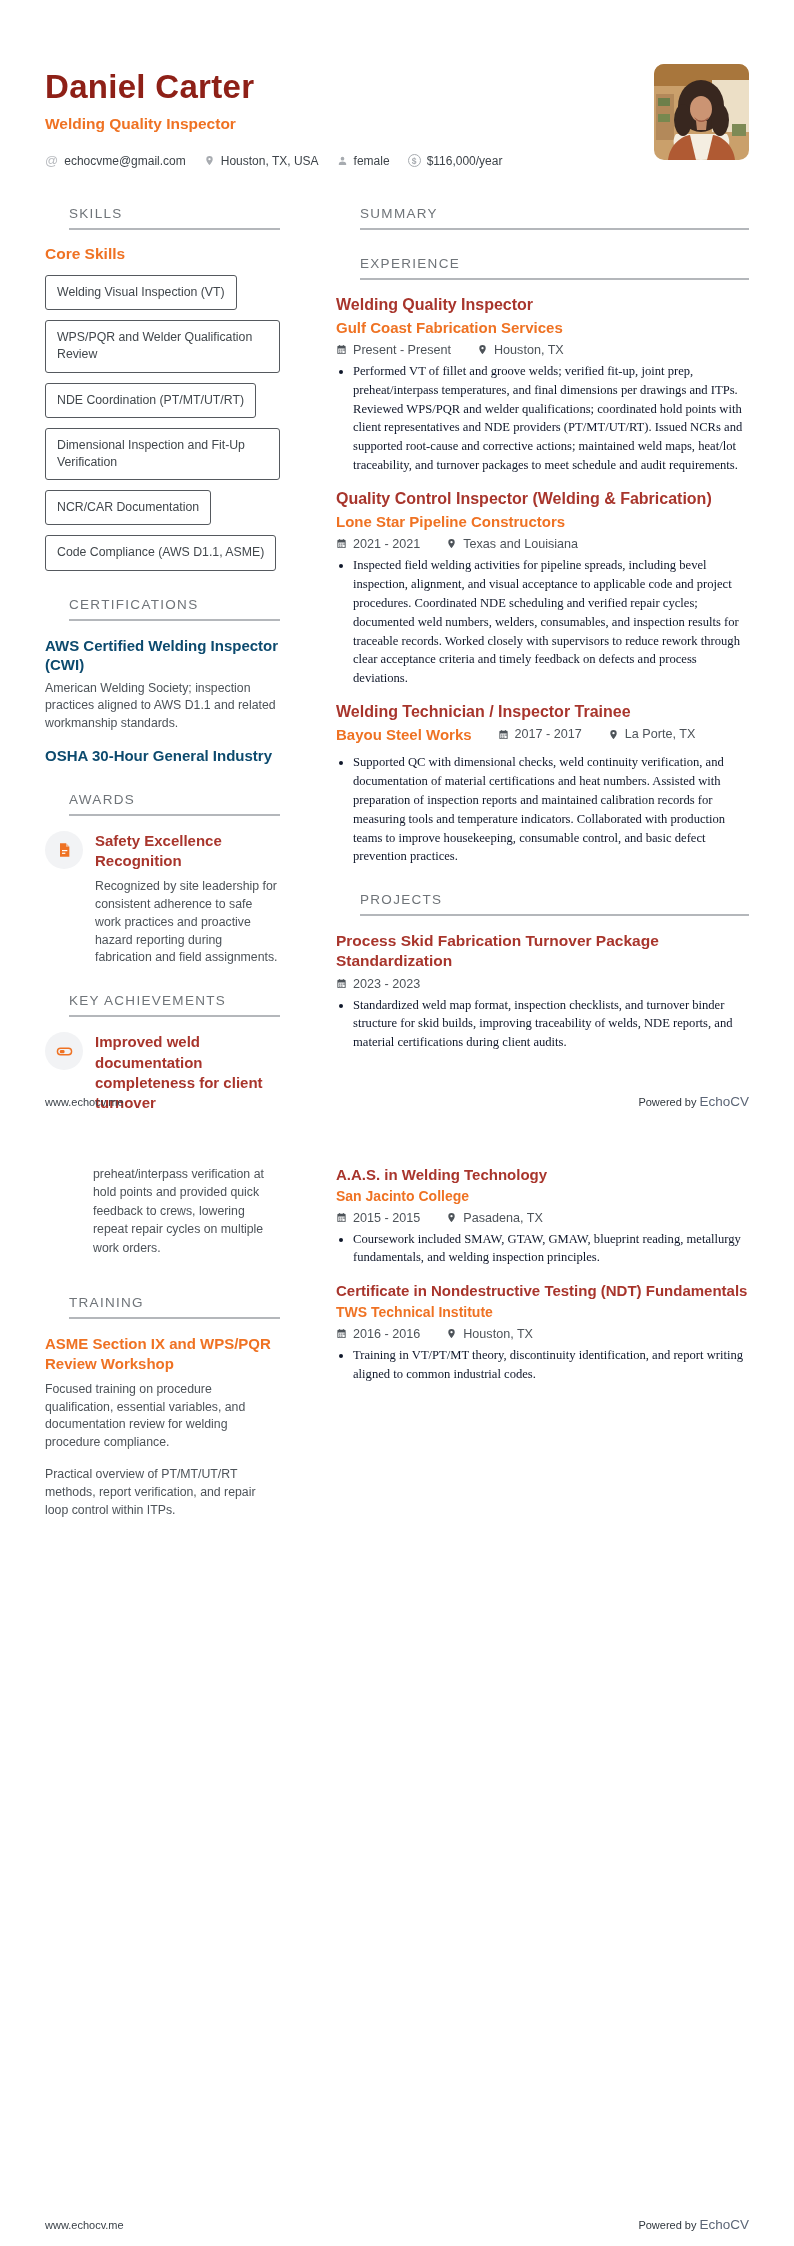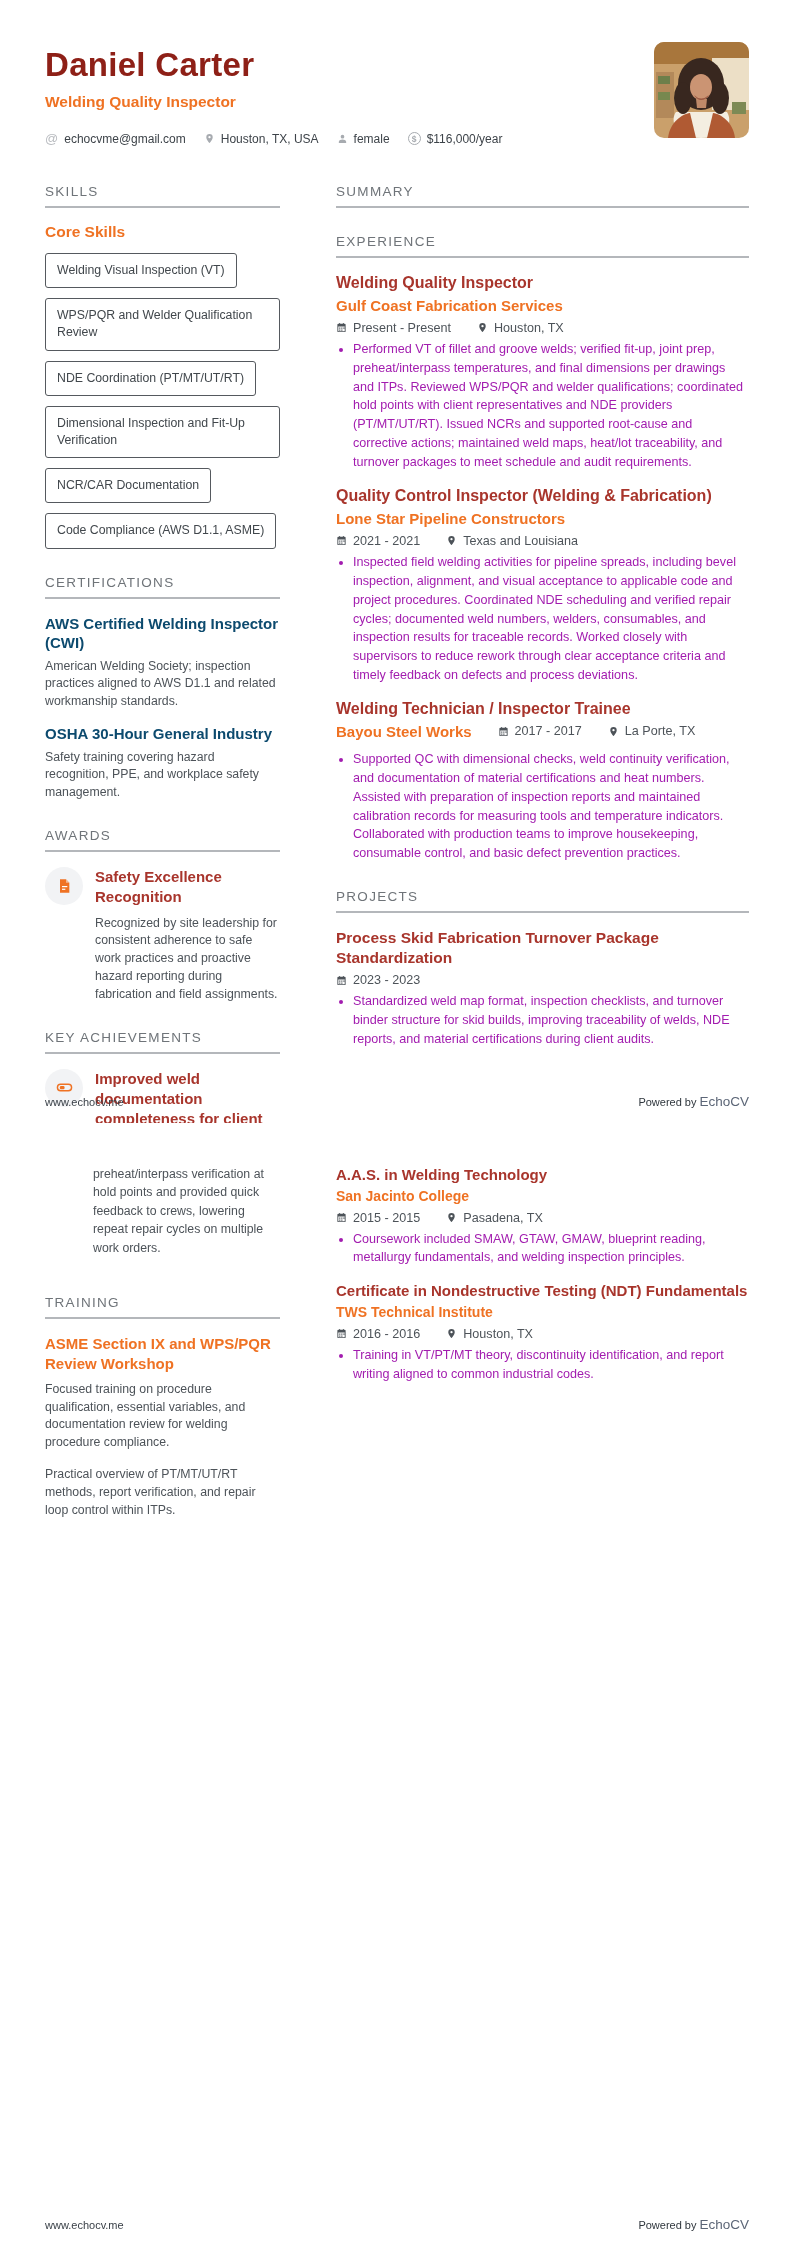--- a/index.html
+++ b/index.html
@@ -2,36 +2,36 @@
 <html><head>
 <meta charset="utf-8">
 <style>
   * { margin:0; padding:0; box-sizing:border-box; }
   html,body { background:#ffffff; }
   body { font-family:"Liberation Sans","DejaVu Sans",sans-serif; color:#3f464c; }
   .sheet { width:794px; margin:0 auto; background:#ffffff; }
   .page { width:794px; height:1123px; position:relative; padding:0 45px; overflow:hidden; }
 
   
-  .cv-header { padding-top:46px; display:flex; justify-content:space-between; align-items:flex-start; }
+  .cv-header { padding-top:68px; display:flex; justify-content:space-between; align-items:flex-start; }
   .name { font-size:33px; font-weight:700; color:#8e2017; letter-spacing:.3px; }
   .job-title { font-size:15.5px; font-weight:600; color:#ef7223; margin-top:9px; }
   .contact-row { display:flex; align-items:center; gap:18px; margin-top:20px; font-size:12px; color:#3d4349; }
   .contact-item { display:flex; align-items:center; gap:6px; }
   .cicon { color:#a7abb0; display:inline-flex; align-items:center; }
   .at-glyph { font-size:13px; color:#b9bcc0; font-weight:400; }
   .dollar-glyph { width:13px; height:13px; border:1.4px solid #a7abb0; border-radius:50%; font-size:8.5px; color:#a7abb0; display:inline-flex; align-items:center; justify-content:center; font-weight:700; }
   .photo { width:95px; height:96px; border-radius:10px; overflow:hidden; flex-shrink:0; margin-top:-4px; }
 
   
   .cols { display:flex; gap:56px; margin-top:38px; }
   .col-left { width:235px; flex-shrink:0; }
   .col-right { flex:1; min-width:0; }
 
-  .sec-heading { font-size:13.5px; letter-spacing:1.3px; color:#6f7479; padding-bottom:7px; border-bottom:2px solid #b4b7bb; margin-bottom:15px; font-weight:400; }
+  .sec-heading { font-size:13.5px; letter-spacing:1.3px; color:#6f7479; padding-bottom:7px; border-bottom:2px solid #b4b7bb; margin-bottom:15px; font-weight:400;margin-left:24px; }
   .section { margin-bottom:26px; }
 
   
   .group-title { font-size:15.5px; font-weight:600; color:#ef7223; margin:2px 0 12px; }
   .chip { display:block; width:fit-content; max-width:100%; border:1.3px solid #55595e; border-radius:3px; padding:8px 11px; font-size:12.3px; color:#41474c; line-height:1.4; margin-bottom:10px; background:#fff; }
 
   .cert-item { margin-bottom:13px; }
   .cert-title { font-size:15px; font-weight:600; color:#0c4a6e; line-height:1.3; margin-bottom:5px; }
   .small-desc { font-size:12.3px; color:#4d5359; line-height:1.45; }
 
@@ -45,21 +45,21 @@
   .summary-p { font-size:12.6px; line-height:1.52; color:#3f464c; }
   .summary-p + .summary-p { margin-top:3px; }
 
   .jobtitle { font-size:16px; font-weight:600; color:#a8352c; line-height:1.3; }
   .company { font-size:15px; font-weight:600; color:#ef7223; margin-top:3px; }
   .company-inline { display:flex; align-items:center; gap:26px; margin-top:3px; flex-wrap:wrap; }
   .meta-row { display:flex; align-items:flex-start; gap:26px; margin:7px 0 5px; font-size:12.6px; color:#4d5359; }
   .meta-item { display:flex; align-items:center; gap:6px; }
   .micon { color:#4d5359; display:inline-flex; }
   .bullets { list-style:disc; padding-left:17px; margin:2px 0 14px; }
-  .bullets li { font-size:12.6px; line-height:1.5; color:#a21caf; }
+  .bullets li { font-size:12.6px; line-height:1.5; color:#0f172a;font-family:Liberation Serif, serif; }
   .proj-title { font-size:15.5px; font-weight:600; color:#a8352c; line-height:1.3; }
   .edu-degree { font-size:15px; font-weight:600; color:#a8352c; line-height:1.3; }
   .edu-school { font-size:14px; font-weight:600; color:#ef7223; margin-top:3px; }
   .job-block { margin-bottom:6px; }
 
   
   .page-footer { position:absolute; left:45px; right:45px; bottom:14px; display:flex; justify-content:space-between; align-items:baseline; }
   .site-link { font-size:11px; color:#3a4148; }
   .powered { font-size:11px; color:#2f363d; }
   .powered .brand { font-size:13.5px; color:#5c6677; margin-left:3px; }
@@ -147,21 +147,20 @@
         </div>
 
         <div class="section">
           <h2 class="sec-heading">CERTIFICATIONS</h2>
           <div class="cert-item">
             <div class="cert-title">AWS Certified Welding Inspector (CWI)</div>
             <div class="small-desc">American Welding Society; inspection practices aligned to AWS D1.1 and related workmanship standards.</div>
           </div>
           <div class="cert-item">
             <div class="cert-title">OSHA 30-Hour General Industry</div>
-            <div class="small-desc">Safety training covering hazard recognition, PPE, and workplace safety management.</div>
           </div>
         </div>
 
         <div class="section">
           <h2 class="sec-heading">AWARDS</h2>
           <div class="medal-item">
             <span class="medal-icn">
               <svg width="16" height="16" viewBox="0 0 24 24">
                   <path fill="currentColor" d="M6 2h9l5 5v15H6z"></path>
                   <path fill="#f2f3f5" d="M15 2v5h5z" opacity="0.55"></path>

